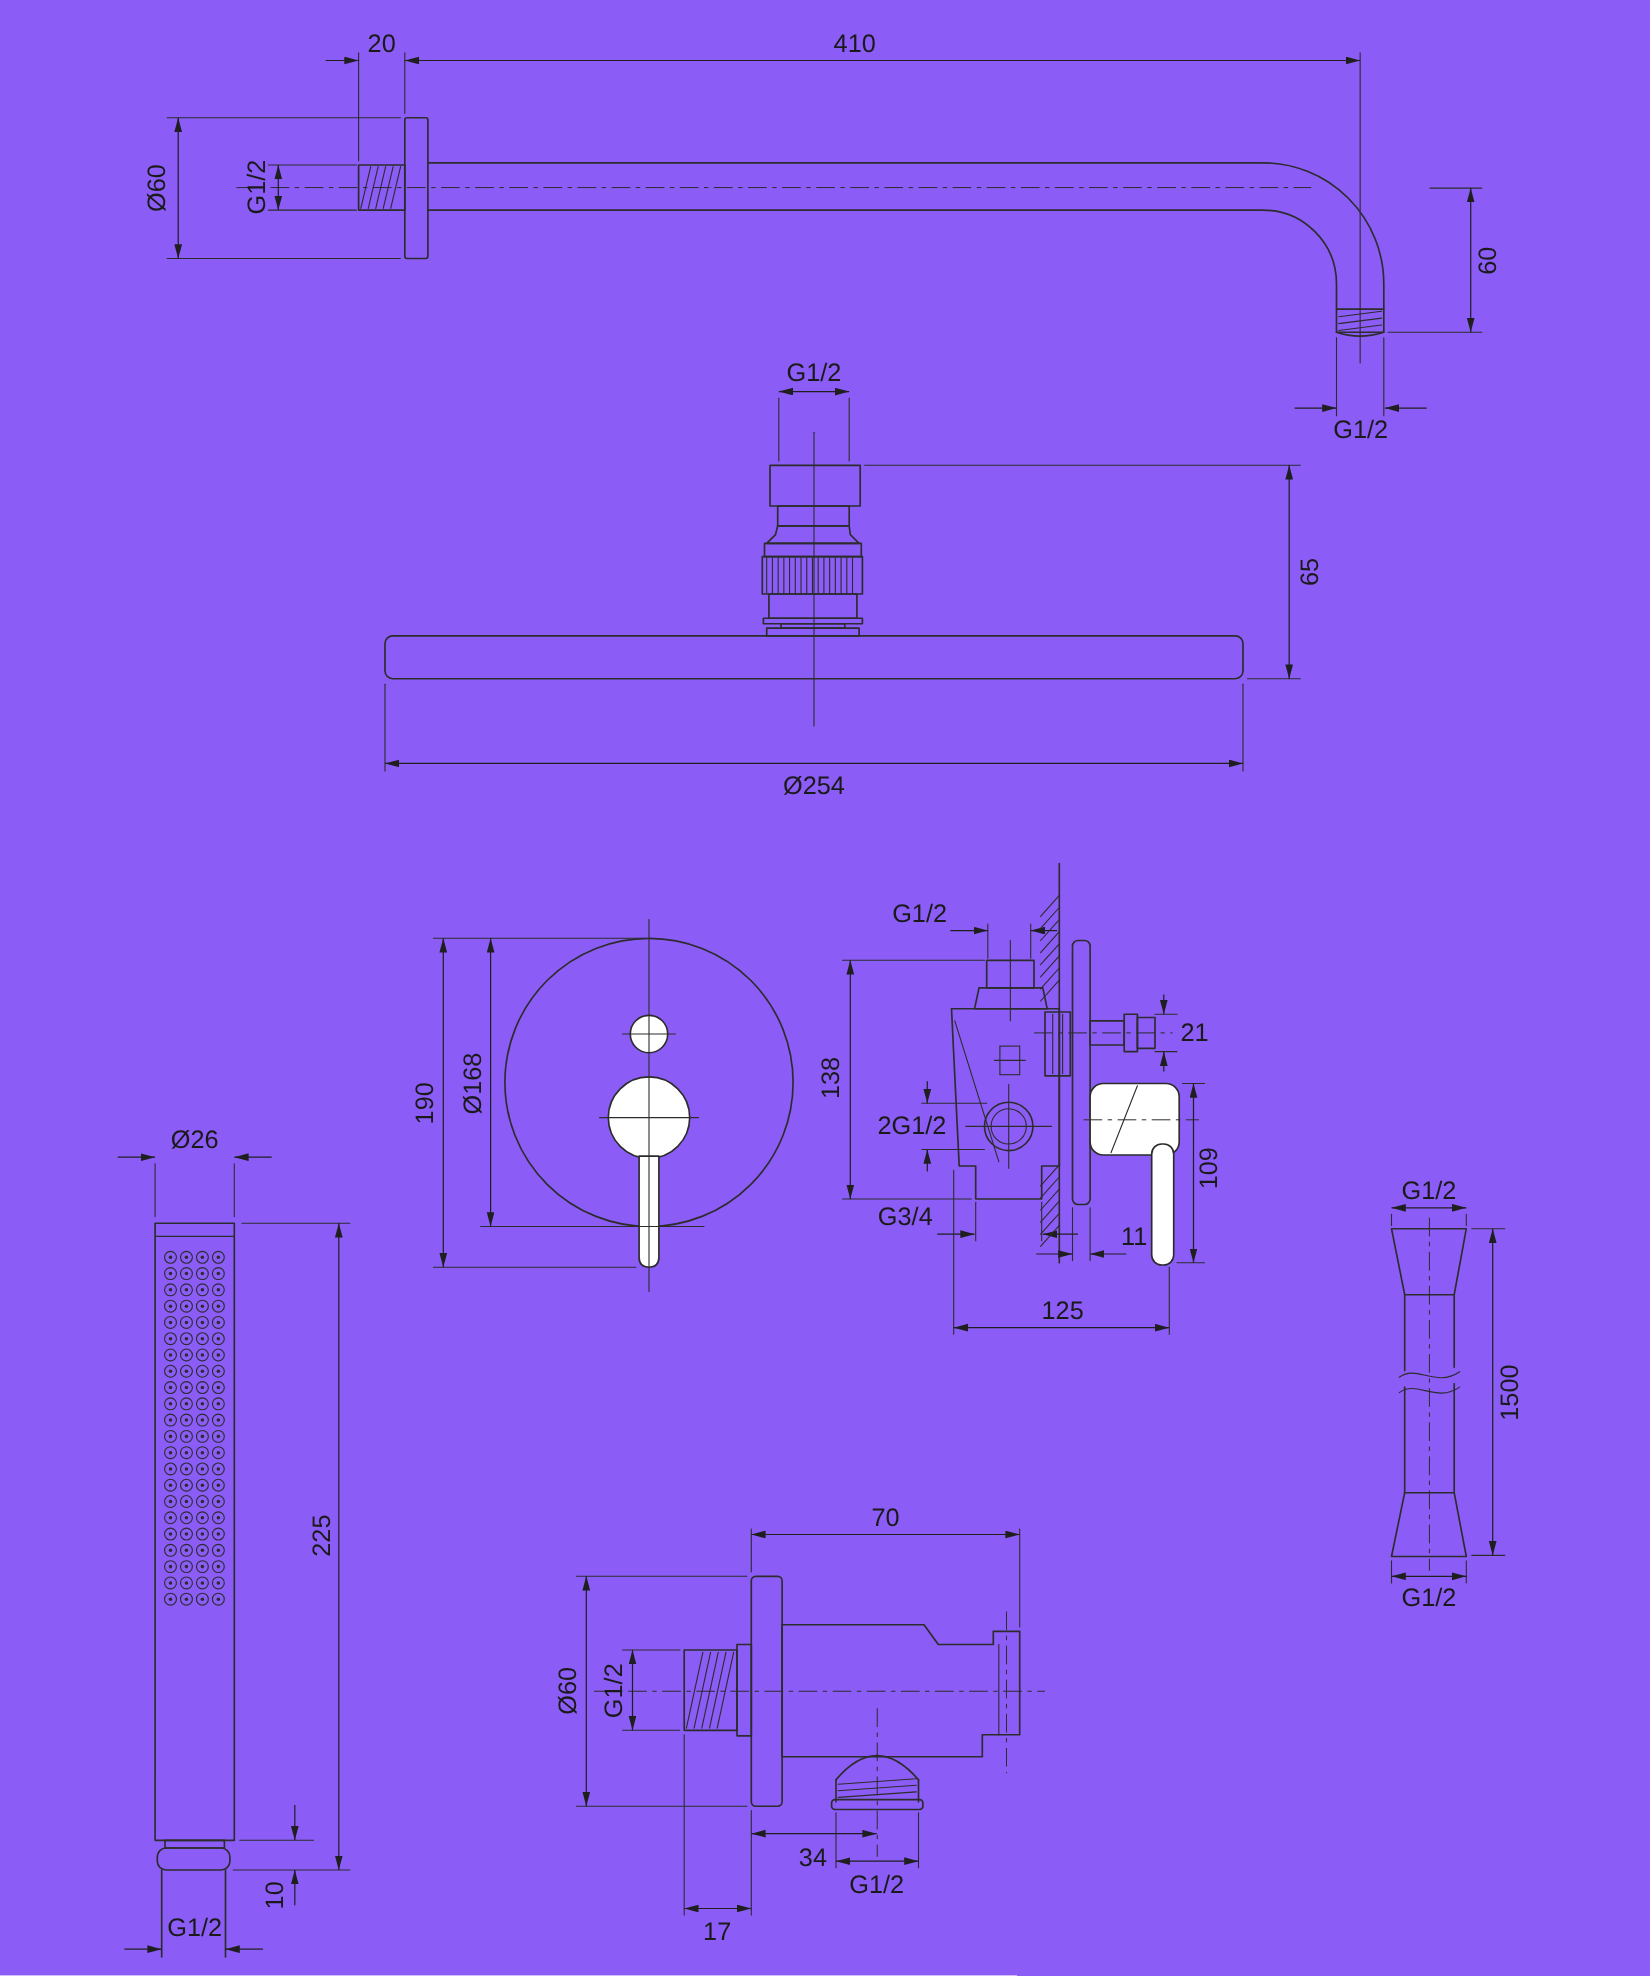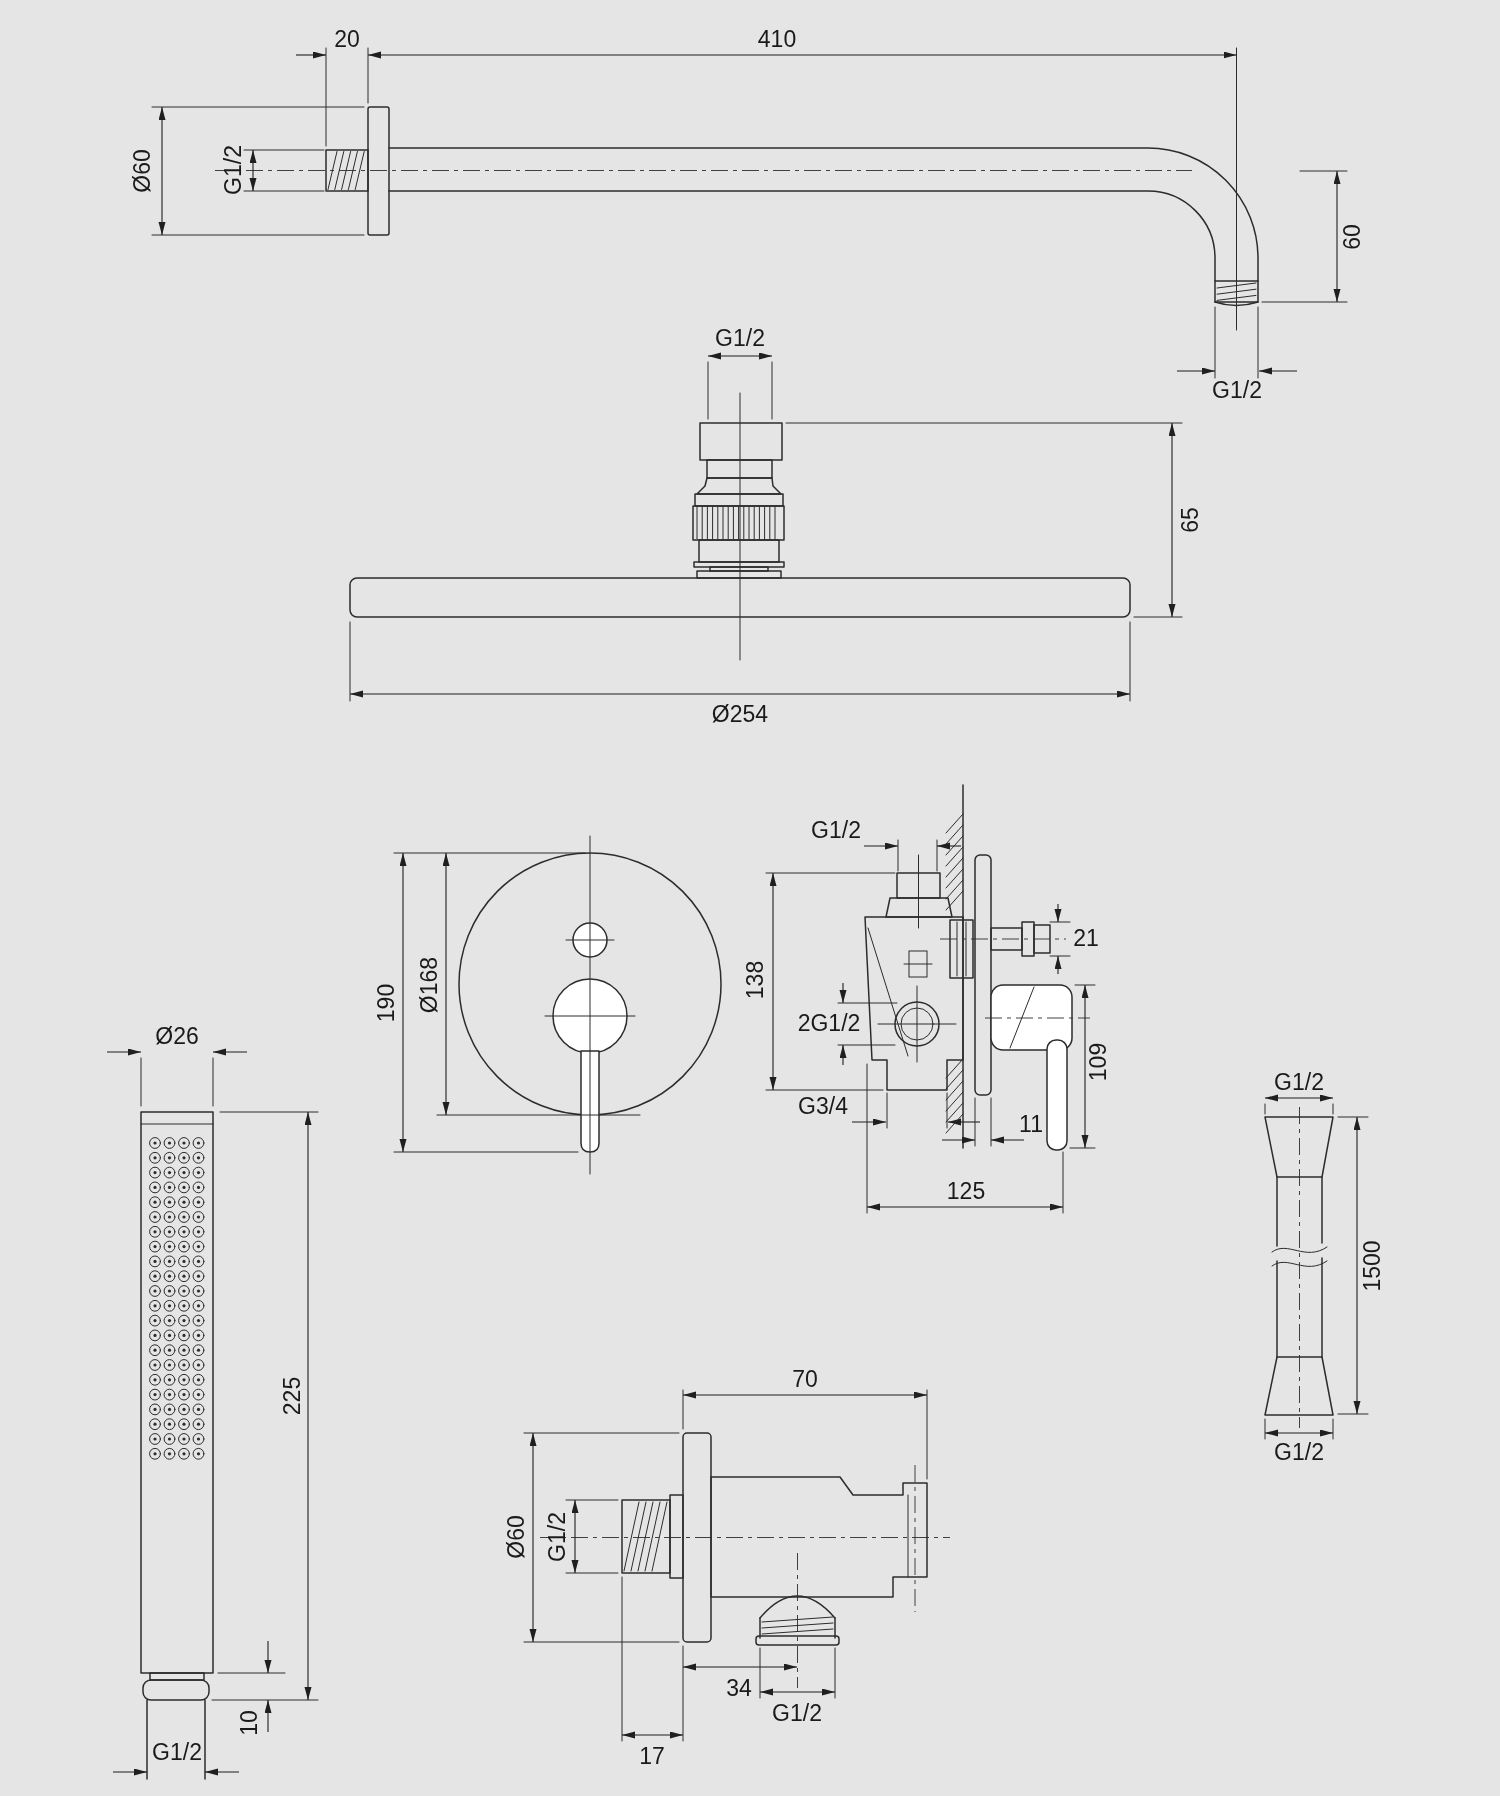--- a/index.html
+++ b/index.html
@@ -1,16 +1,16 @@
 <!DOCTYPE html>
 <html><head>
 <meta charset="utf-8">
 <style>
   html,body{margin:0;padding:0;background:#ffffff;}
-  .page{position:relative;width:1500px;height:1796px;background:#e5e5e5;overflow:hidden;}
+  .page{position:relative;width:1500px;height:1796px;background:#8b5cf6;overflow:hidden;}
   svg{display:block;}
   .ln{stroke:#2c2c2c;fill:none;stroke-width:1.5;stroke-linejoin:round;stroke-linecap:round;}
   .t{stroke:#2c2c2c;fill:none;stroke-width:1;stroke-linecap:round;}
   .dim{stroke:#1f1f1f;fill:none;stroke-width:1.1;}
   .cl{stroke:#2c2c2c;stroke-width:0.9;stroke-dasharray:17 5 4 5;fill:none;}
   .wfill{fill:#ffffff;}
   .fillb{fill:#2c2c2c;stroke:none;}
   text{font-family:"Liberation Sans", sans-serif;font-size:23px;fill:#1a1a1a;}
   .mid{text-anchor:middle;dominant-baseline:middle;}
 </style>

